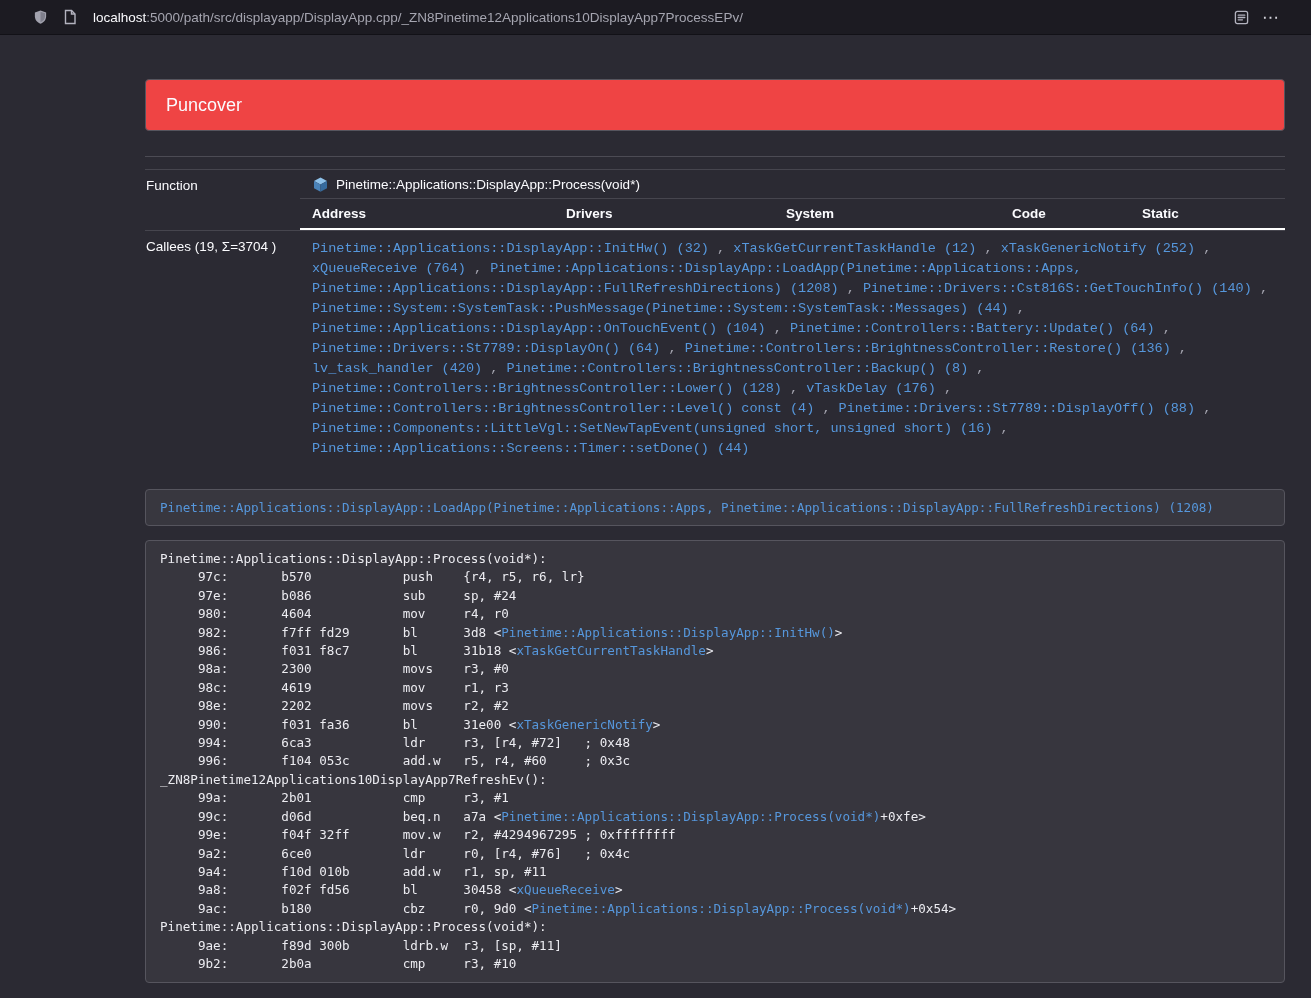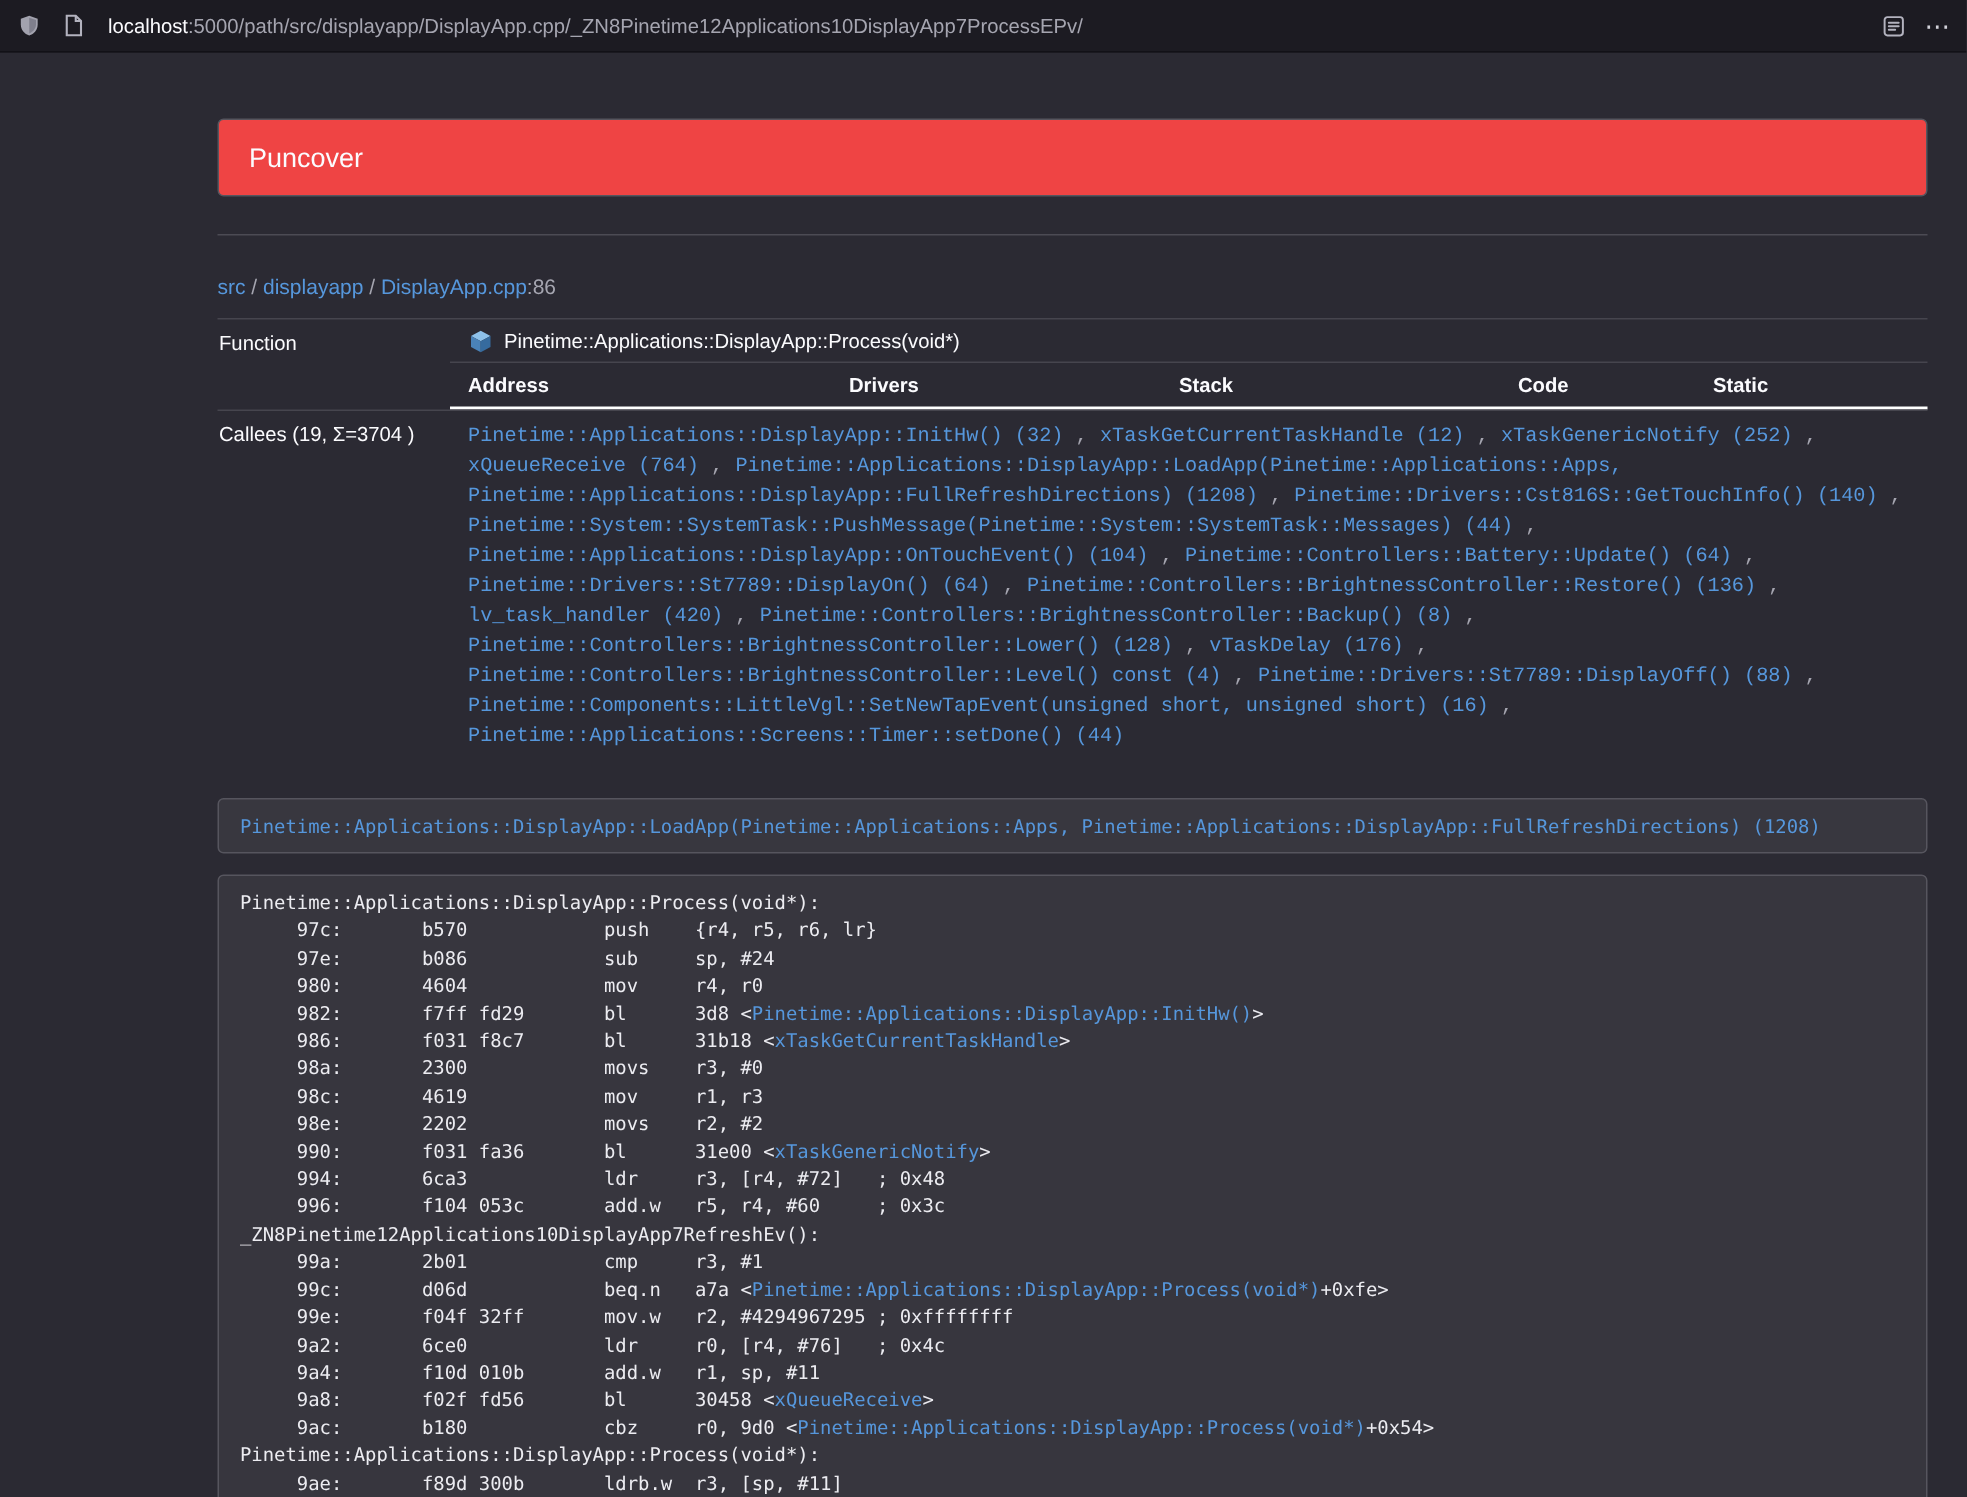--- a/index.html
+++ b/index.html
@@ -1,20 +1,20 @@
 <!DOCTYPE html>
 <html><head>
 <meta charset="utf-8">
 <style>
   * { margin:0; padding:0; box-sizing:border-box; }
   html,body { width:1311px; height:998px; overflow:hidden; background:#2b2a33;
               font-family:"Liberation Sans",sans-serif; }
   
   .browser-bar { height:35px; background:#1c1b22; border-bottom:1px solid #121117;
-                 display:flex; align-items:center; padding:0 4px; }
+                 display:flex; align-items:center; padding:0 25px; }
   .bar-icon { display:inline-flex; align-items:center; justify-content:center;
               width:24px; height:24px; margin:0 3px; border-radius:3px; }
   .url-text { font-size:13.5px; margin-left:8px; white-space:nowrap; }
   .url-host { color:#fbfbfe; }
   .url-rest { color:#a5a5b0; }
   .bar-spacer { flex:1; }
   .dots-glyph { color:#d2d2da; font-size:17px; line-height:1; letter-spacing:1px; }
   
   .container { width:1140px; margin-left:145px; padding-top:44px; color:#fbfbfe; }
   .jumbotron { background:#ef4444; border:1px solid #56555e; border-radius:4px;
@@ -81,21 +81,20 @@
 </div>
 
 <div class="container">
 
   <div class="jumbotron">
     <span>Puncover</span>
   </div>
 
   <hr class="divider">
 
-  <div class="breadcrumb" id="breadcrumb"><a>src</a><span class="bc-sep"> / </span><a>displayapp</a><span class="bc-sep"> / </span><a>DisplayApp.cpp</a><span class="bc-suffix">:86</span></div>
 
   <table class="symbol-table">
     <tbody>
       <tr>
         <td class="label-cell">Function</td>
         <td class="value-cell">
           <div class="func-name-row">
             <span>
               <svg width="17" height="17" viewBox="0 0 17 17">
                 <polygon points="8.5,1.5 15,5 8.5,8.5 2,5" fill="#8ec1ea"></polygon>
@@ -110,21 +109,21 @@
                 <col class="c1">
                 <col class="c2">
                 <col class="c3">
                 <col class="c4">
                 <col>
               </colgroup>
             <tbody>
               <tr id="stats-head">
                   <th>Address</th>
                   <th>Drivers</th>
-                  <th>Stack</th>
+                  <th>System</th>
                   <th>Code</th>
                   <th>Static</th>
                 </tr>
             </tbody>
           </table>
         </td>
       </tr>
       <tr>
         <td class="label-cell">Callees (19, Σ=3704 )</td>
         <td class="callees-cell" id="callees-cell"><a>Pinetime::Applications::DisplayApp::InitHw() (32)</a><span class="callee-sep"> , </span><a>xTaskGetCurrentTaskHandle (12)</a><span class="callee-sep"> , </span><a>xTaskGenericNotify (252)</a><span class="callee-sep"> , </span><a>xQueueReceive (764)</a><span class="callee-sep"> , </span><a>Pinetime::Applications::DisplayApp::LoadApp(Pinetime::Applications::Apps, Pinetime::Applications::DisplayApp::FullRefreshDirections) (1208)</a><span class="callee-sep"> , </span><a>Pinetime::Drivers::Cst816S::GetTouchInfo() (140)</a><span class="callee-sep"> , </span><a>Pinetime::System::SystemTask::PushMessage(Pinetime::System::SystemTask::Messages) (44)</a><span class="callee-sep"> , </span><a>Pinetime::Applications::DisplayApp::OnTouchEvent() (104)</a><span class="callee-sep"> , </span><a>Pinetime::Controllers::Battery::Update() (64)</a><span class="callee-sep"> , </span><a>Pinetime::Drivers::St7789::DisplayOn() (64)</a><span class="callee-sep"> , </span><a>Pinetime::Controllers::BrightnessController::Restore() (136)</a><span class="callee-sep"> , </span><a>lv_task_handler (420)</a><span class="callee-sep"> , </span><a>Pinetime::Controllers::BrightnessController::Backup() (8)</a><span class="callee-sep"> , </span><a>Pinetime::Controllers::BrightnessController::Lower() (128)</a><span class="callee-sep"> , </span><a>vTaskDelay (176)</a><span class="callee-sep"> , </span><a>Pinetime::Controllers::BrightnessController::Level() const (4)</a><span class="callee-sep"> , </span><a>Pinetime::Drivers::St7789::DisplayOff() (88)</a><span class="callee-sep"> , </span><a>Pinetime::Components::LittleVgl::SetNewTapEvent(unsigned short, unsigned short) (16)</a><span class="callee-sep"> , </span><a>Pinetime::Applications::Screens::Timer::setDone() (44)</a></td>

